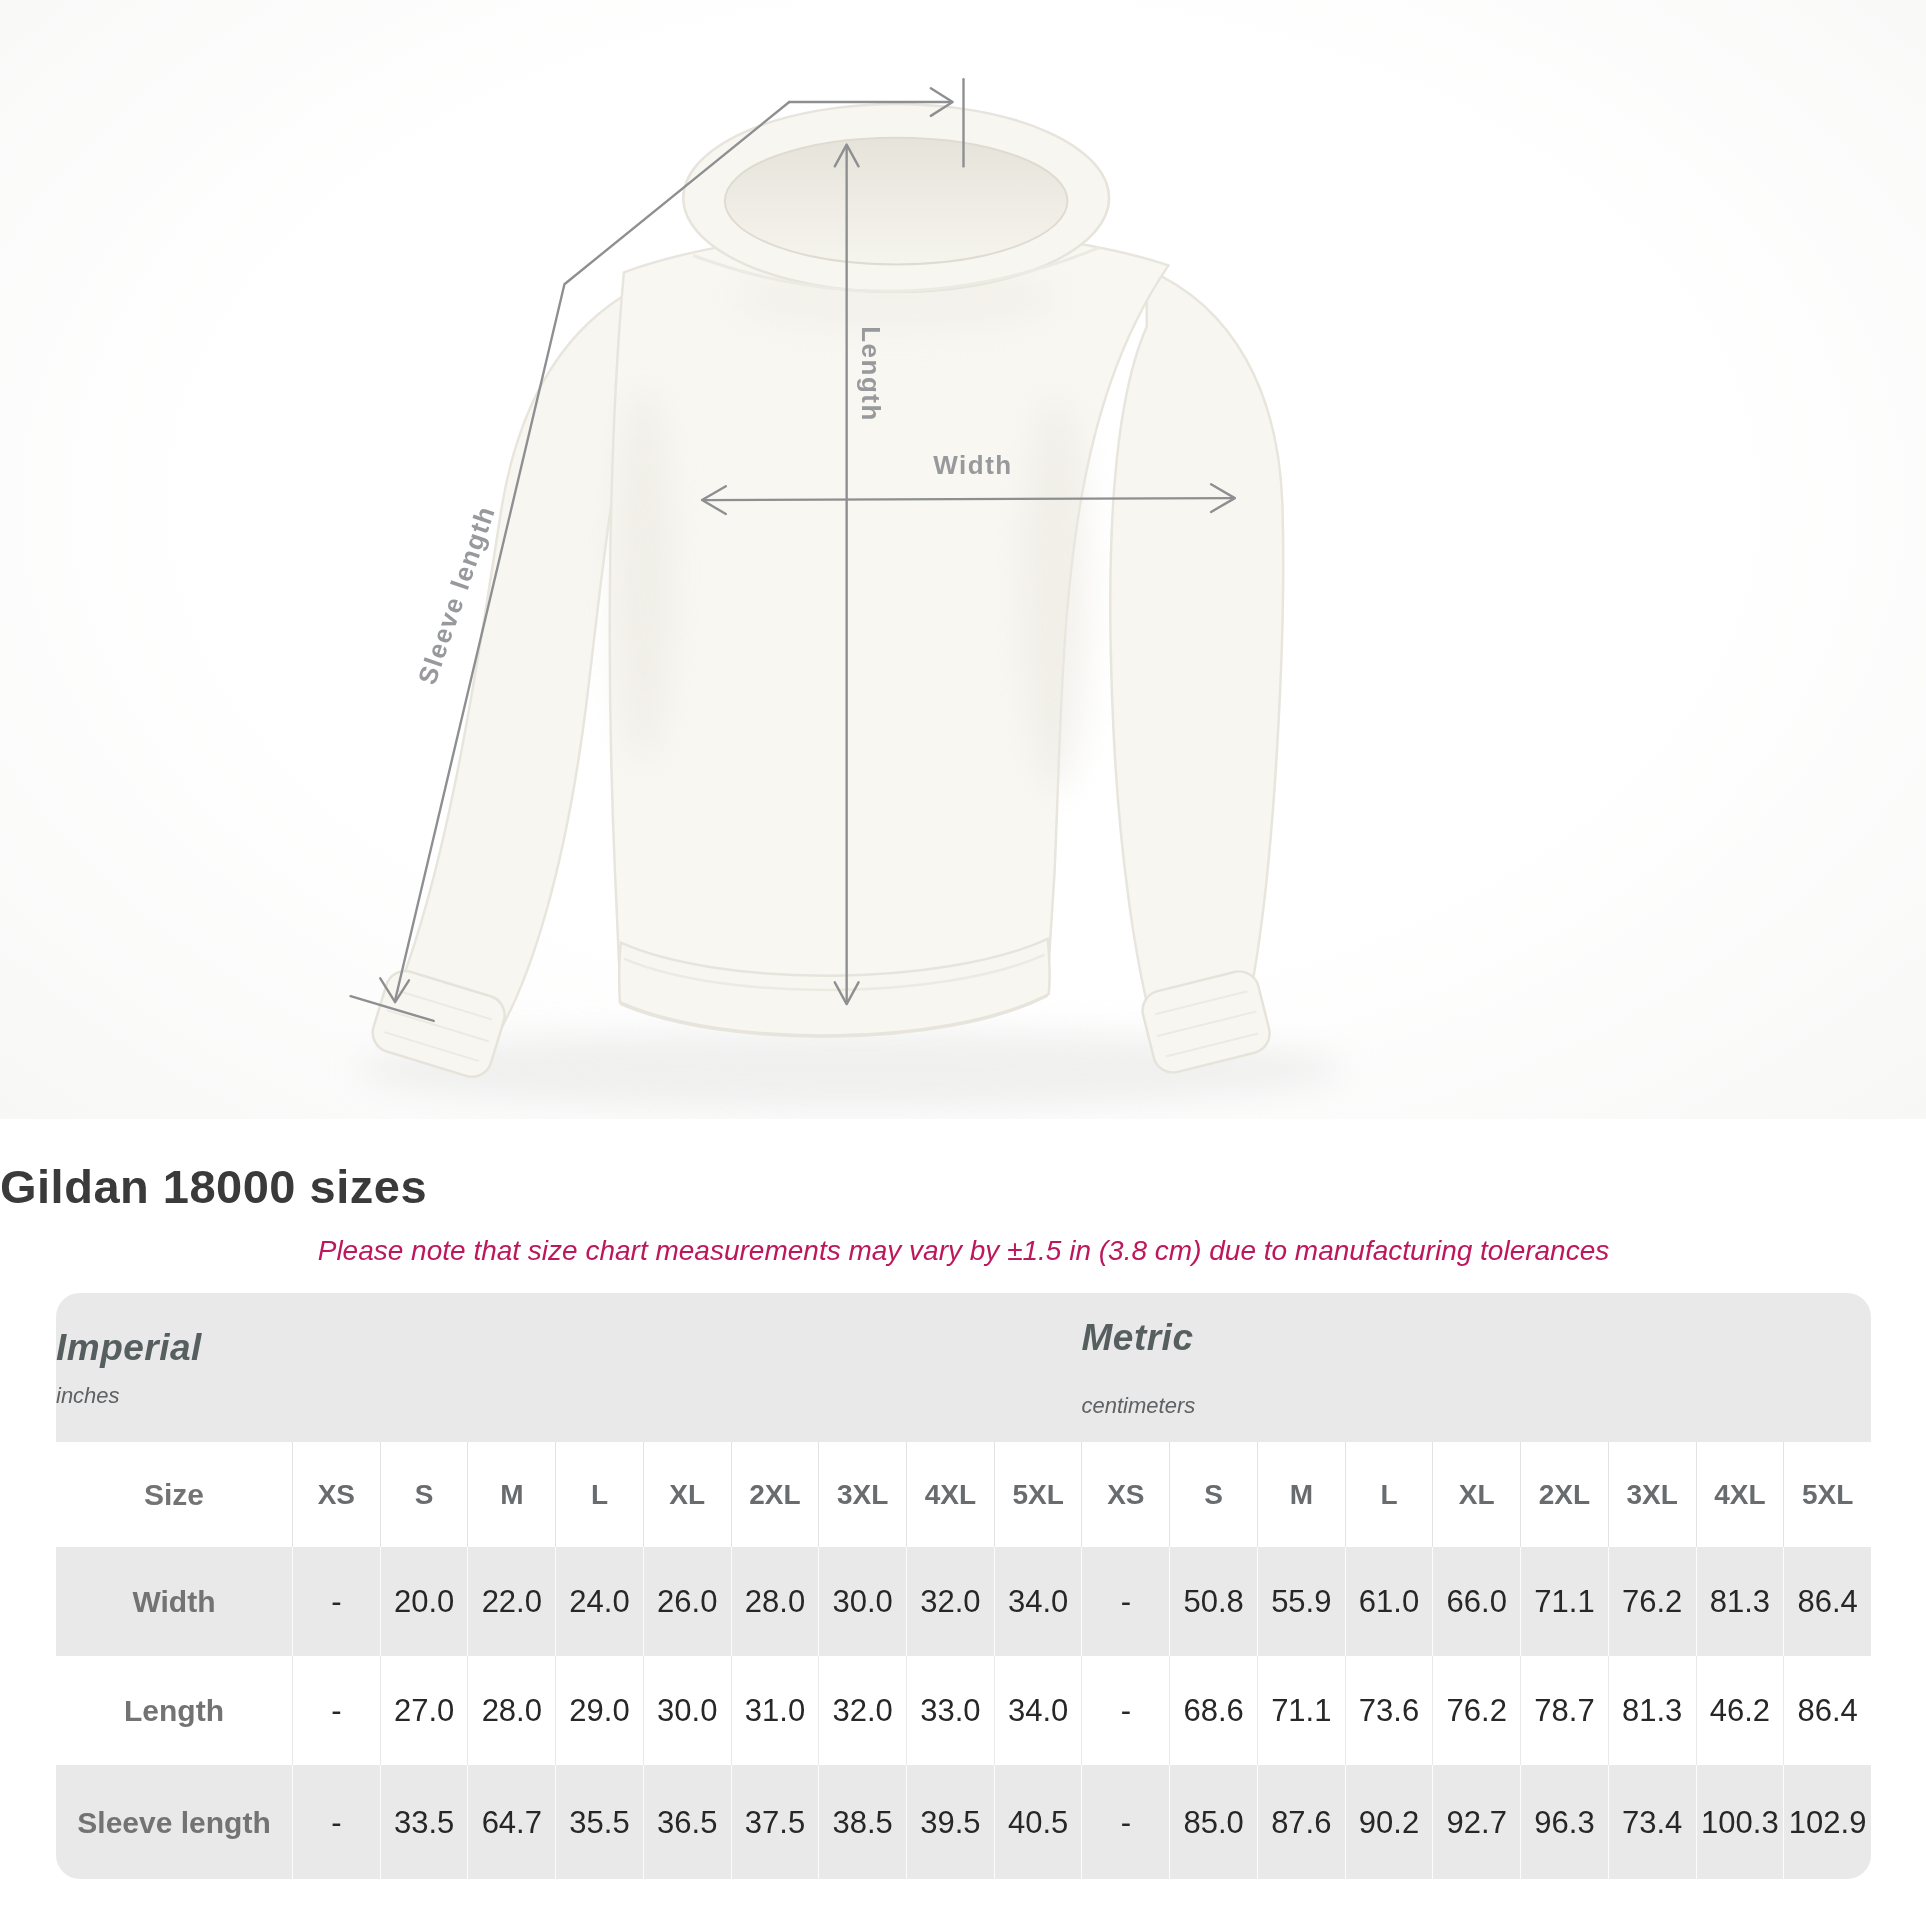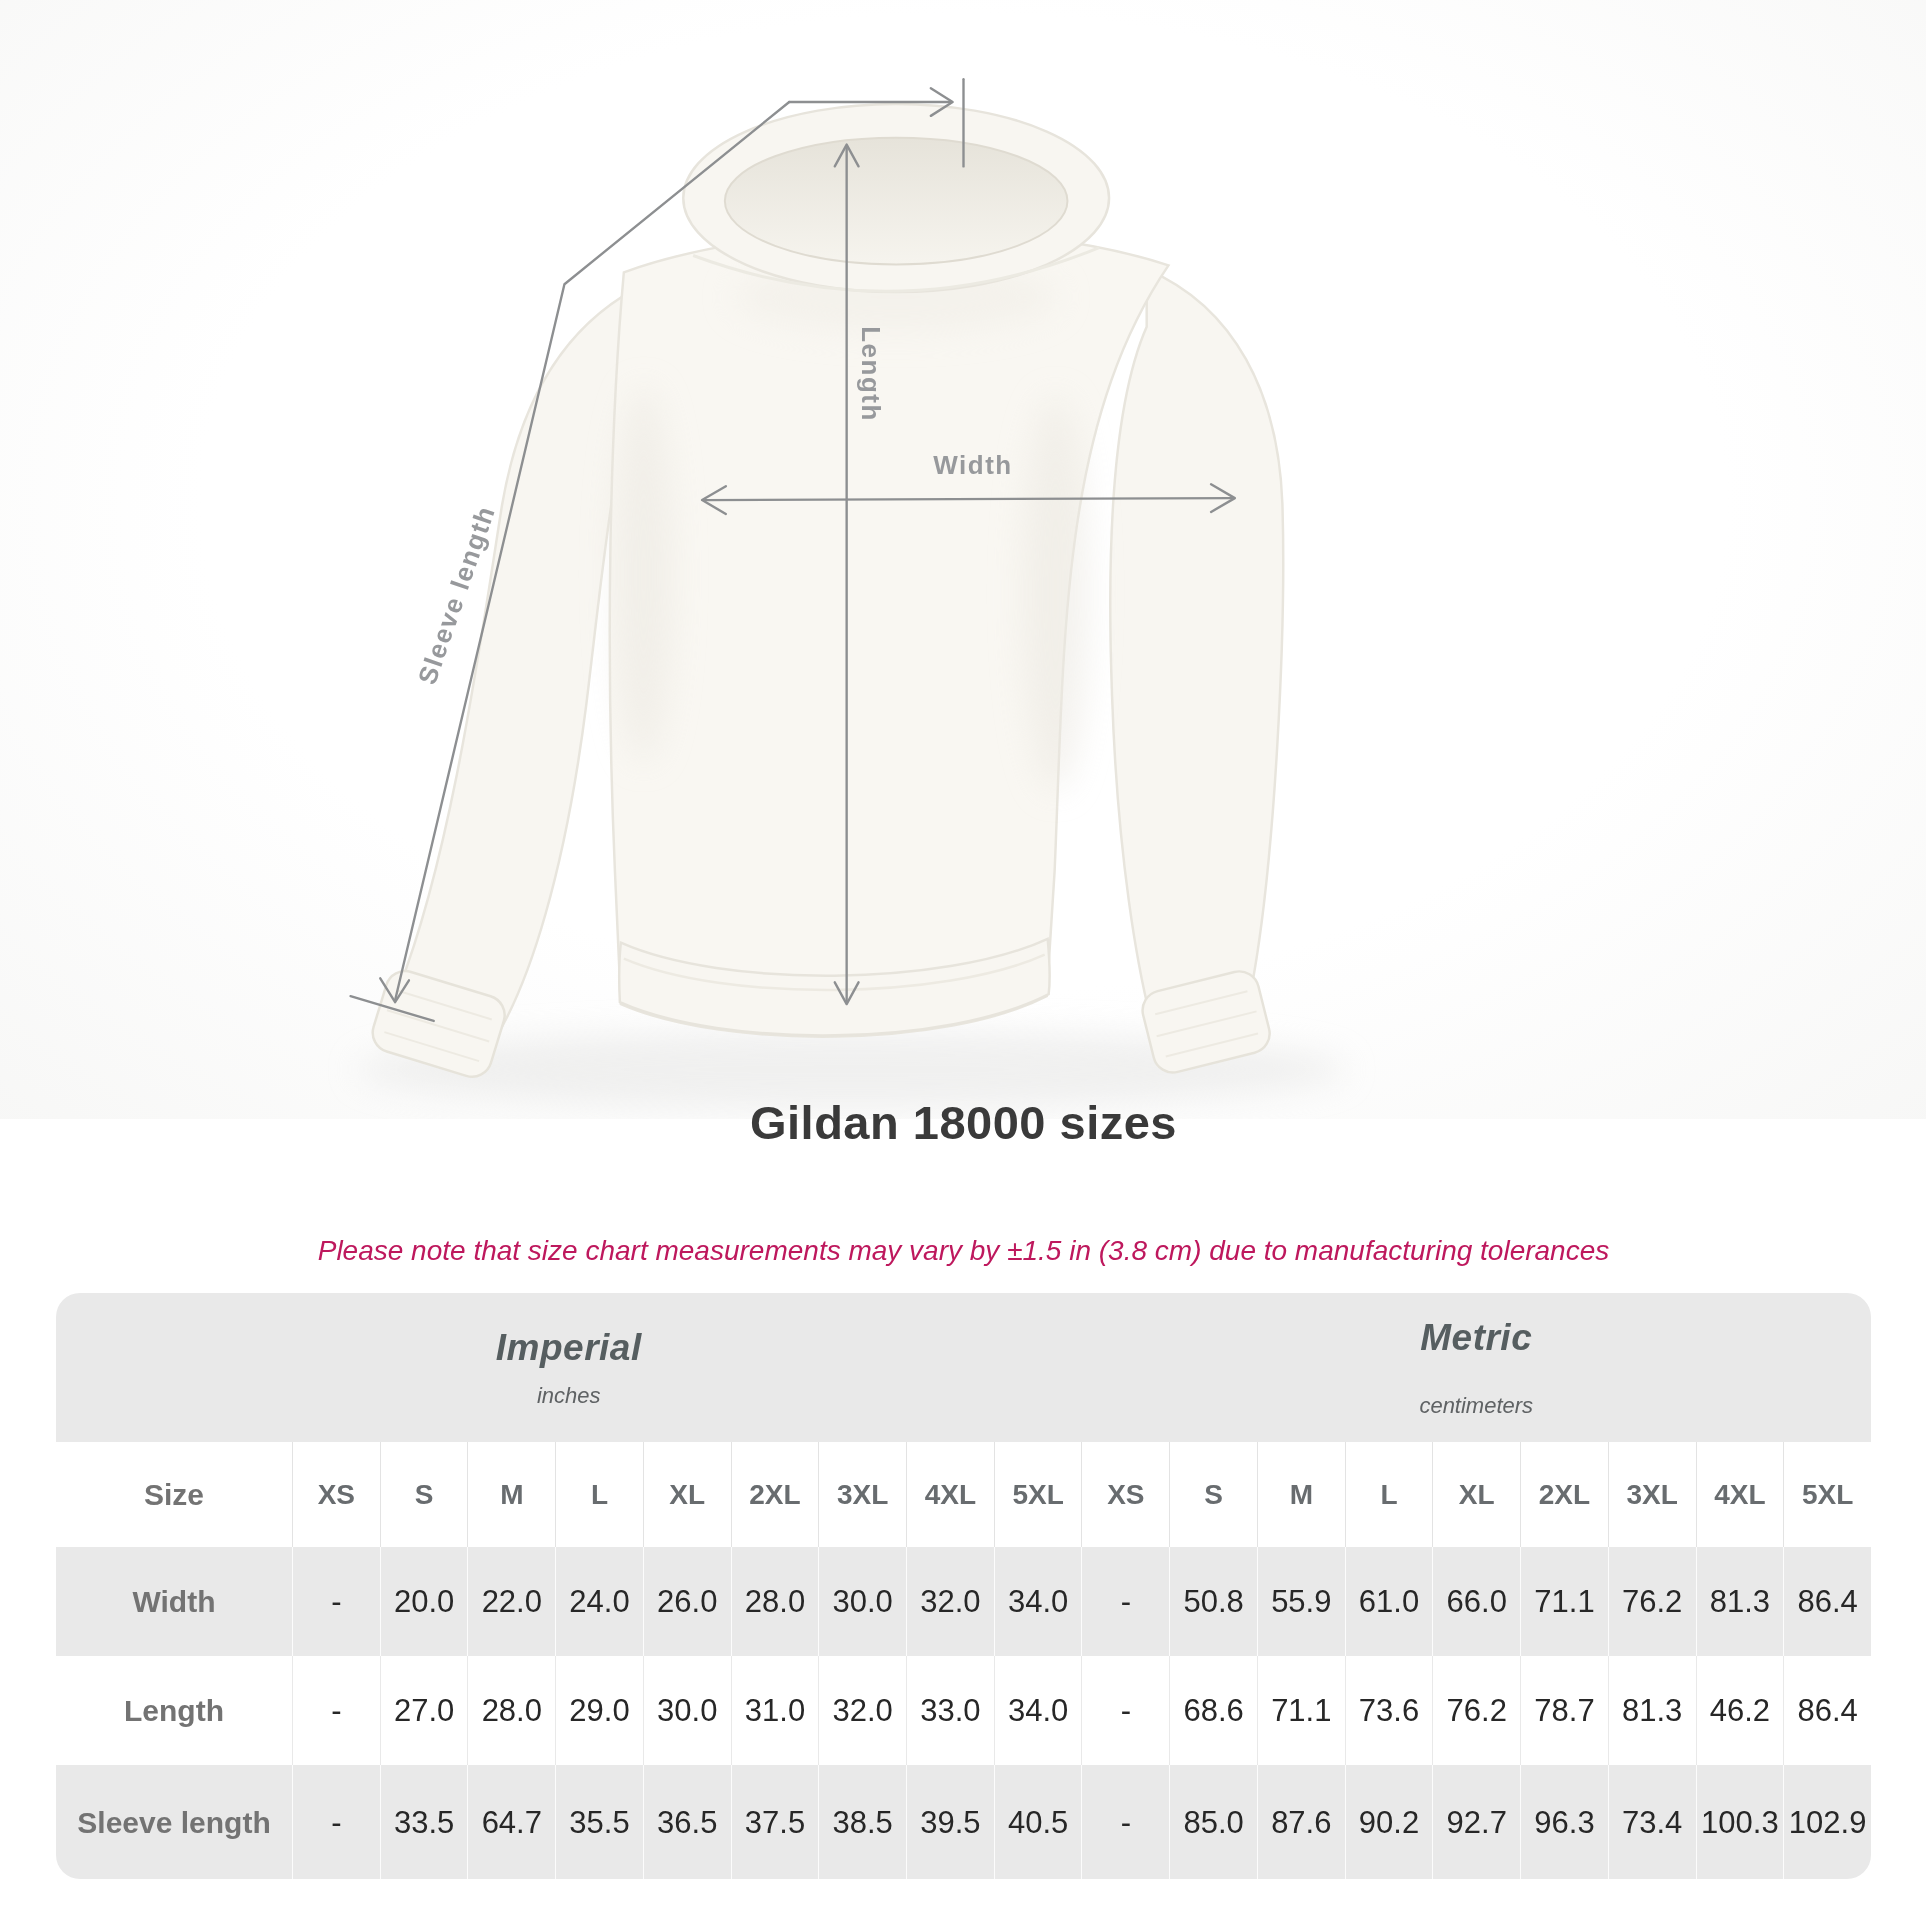--- a/index.html
+++ b/index.html
@@ -12,35 +12,35 @@
   
   .photo{position:absolute;left:0;top:0;width:1927px;height:1119px;
     background:radial-gradient(ellipse 1386px 891px at 50% 45%, #ffffff 55%, #f7f7f6 100%);}
   .photo svg{position:absolute;left:0;top:0;}
   .diagram-label{
     position:absolute;font-weight:bold;font-size:26px;letter-spacing:1.5px;
     color:#97999c;white-space:nowrap;
   }
   
   .page-title{
-    position:absolute;left:0;top:1096px;width:1927px;text-align:center;
+    position:absolute;left:0;top:1160px;width:1927px;
     font-size:47px;line-height:53px;font-weight:bold;color:#3a3a3a;letter-spacing:0.5px;
   }
   .page-subtitle{
     position:absolute;left:0;top:1234px;width:1927px;text-align:center;
     font-size:28px;line-height:34px;font-style:italic;color:#be185d;
   }
   
   .size-table{
     position:absolute;left:56px;top:1293px;width:1815px;height:586px;
     border-radius:24px;overflow:hidden;background:#ffffff;
   }
   .t-grid{display:grid;grid-template-columns:236px repeat(18,1fr);}
   .group-header{height:149px;background:#e9e9e9;}
-  .group-cell{display:flex;flex-direction:column;align-items:center;justify-content:center;}
+  .group-cell{display:flex;flex-direction:column;justify-content:center;}
   .group-cell.imperial{grid-column:1 / span 10;}
   .group-cell.metric{grid-column:11 / span 9;gap:20px;}
   .group-label{font-size:37px;font-weight:bold;font-style:italic;color:#565e60;letter-spacing:0.5px;}
   .group-units{font-size:22px;font-style:italic;color:#5f6264;margin-top:14px;}
   .header-row{height:105px;background:#ffffff;}
   .data-row{height:109px;}
   .data-row:last-child{height:115px;}
   .row-gray{background:#e9e9e9;}
   .row-white{background:#ffffff;}
   .cell{display:flex;align-items:center;justify-content:center;font-size:31px;color:#272727;}

